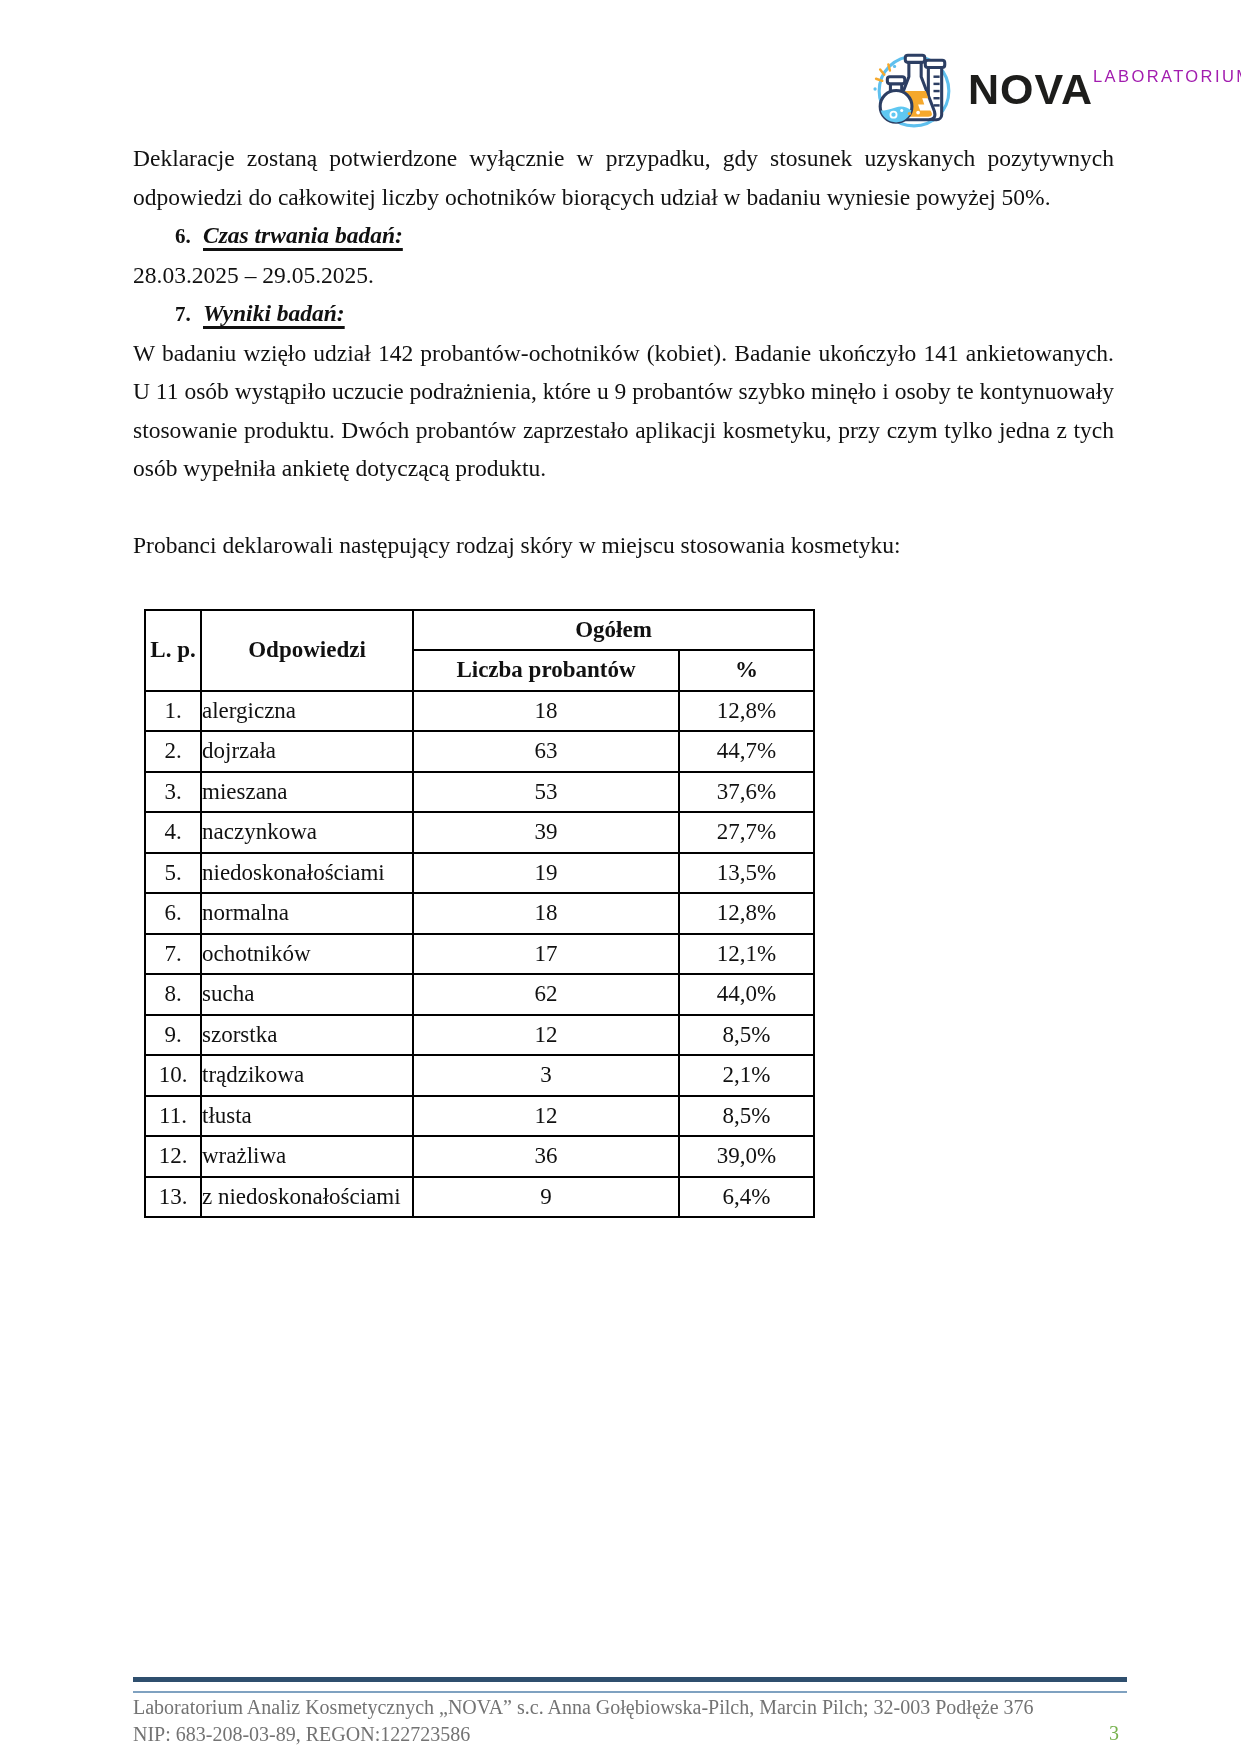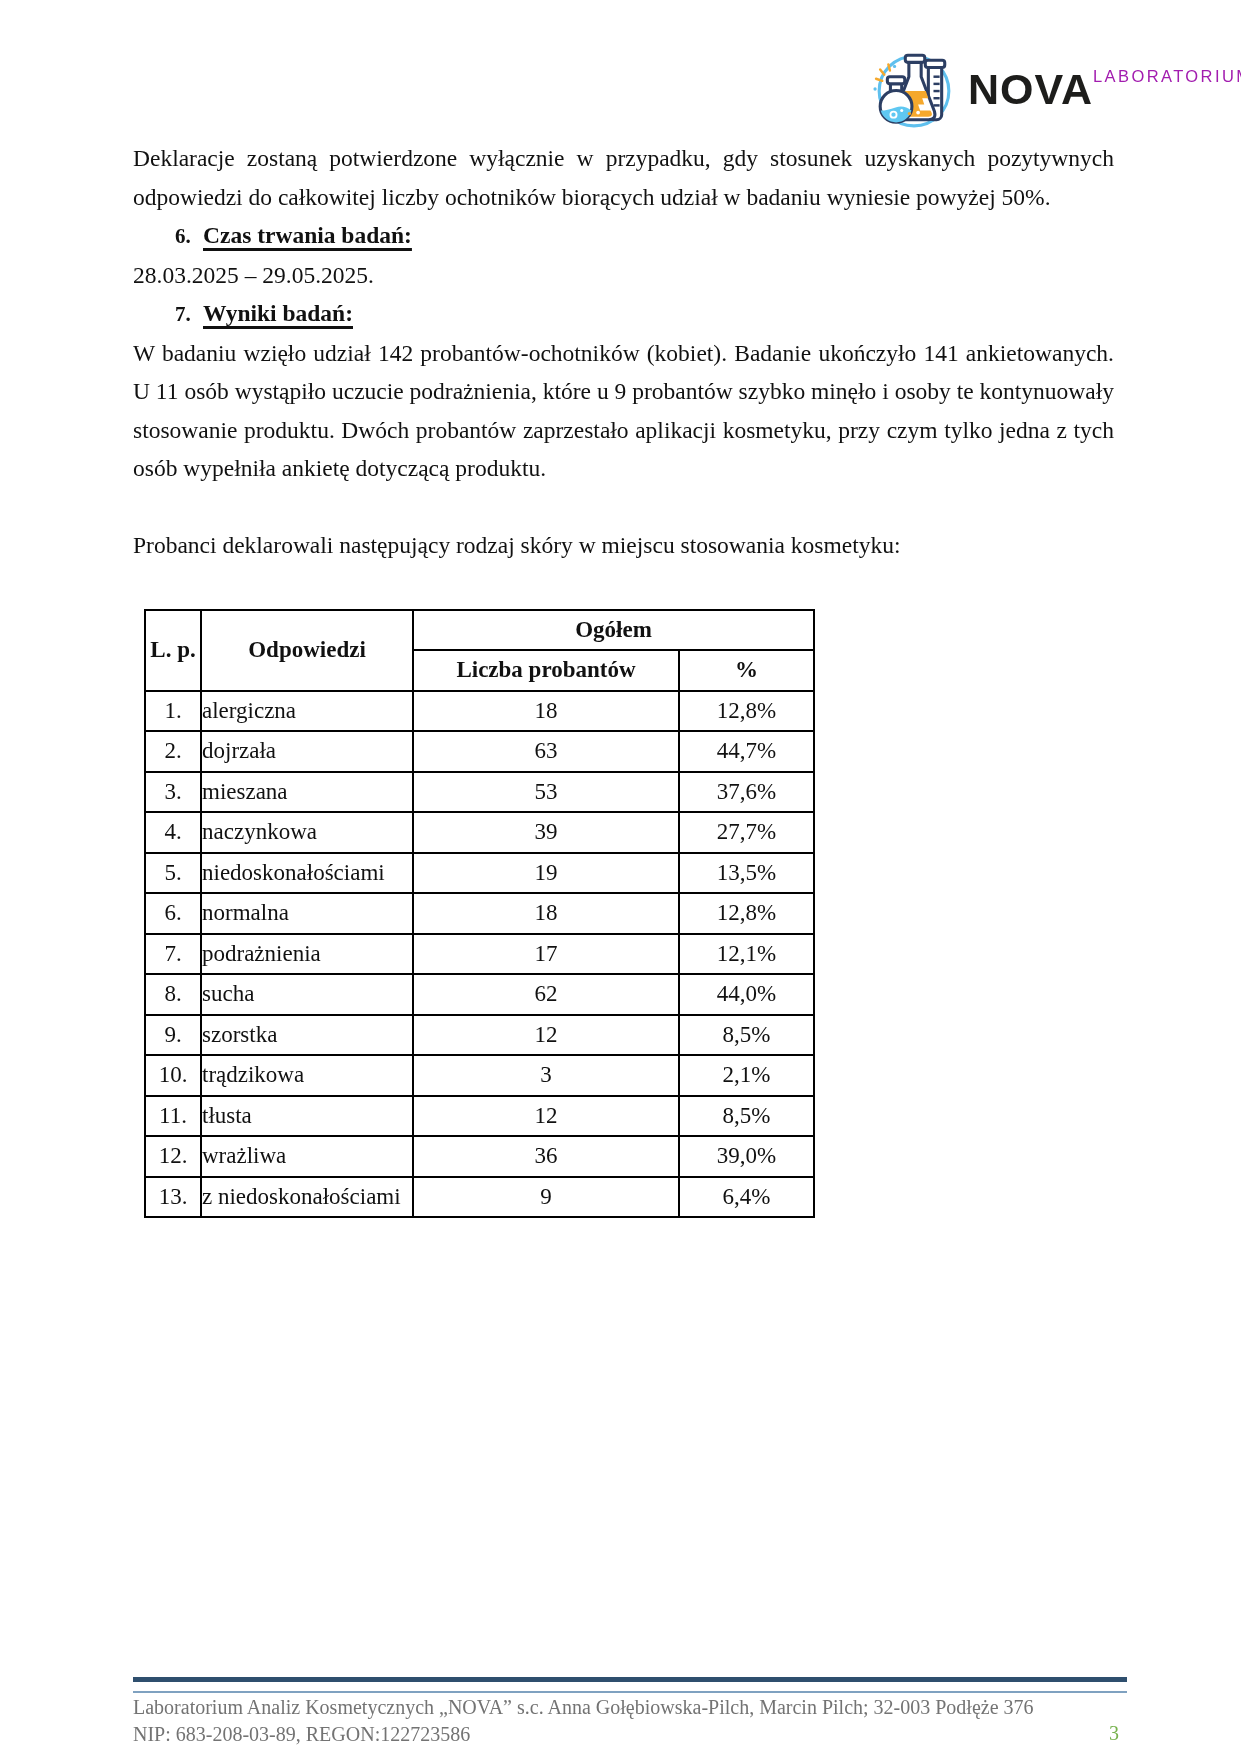--- a/index.html
+++ b/index.html
@@ -27,21 +27,21 @@
   }
   
   .content{
     position:absolute;left:133px;top:139px;width:981px;
     font-size:23.5px;line-height:38.5px;
   }
   .content p{margin:0;text-align:justify;}
   .date-line{text-align:left !important;}
   .heading{padding-left:42px;font-weight:bold;}
   .hnum{display:inline-block;width:28px;font-size:21px;}
-  .htitle{text-decoration:underline;text-decoration-thickness:2.5px;text-underline-offset:5px;}
+  .htitle{text-decoration:underline;text-decoration-thickness:2.5px;text-underline-offset:5px;font-style:italic;}
   .intro{margin-top:38.5px !important;text-align:left !important;}
   
   table.skin{
     border-collapse:collapse;table-layout:fixed;
     width:669px;margin-left:11px;margin-top:44px;
     font-size:23px;
   }
   table.skin td{
     border:2px solid #000;
     padding:0 0;
@@ -173,21 +173,21 @@
           <td class="c">13,5%</td>
         </tr>
         <tr class="drow">
           <td class="c">6.</td>
           <td class="l">normalna</td>
           <td class="c">18</td>
           <td class="c">12,8%</td>
         </tr>
         <tr class="drow">
           <td class="c">7.</td>
-          <td class="l">podrażnienia</td>
+          <td class="l">ochotników</td>
           <td class="c">17</td>
           <td class="c">12,1%</td>
         </tr>
         <tr class="drow">
           <td class="c">8.</td>
           <td class="l">sucha</td>
           <td class="c">62</td>
           <td class="c">44,0%</td>
         </tr>
         <tr class="drow">

